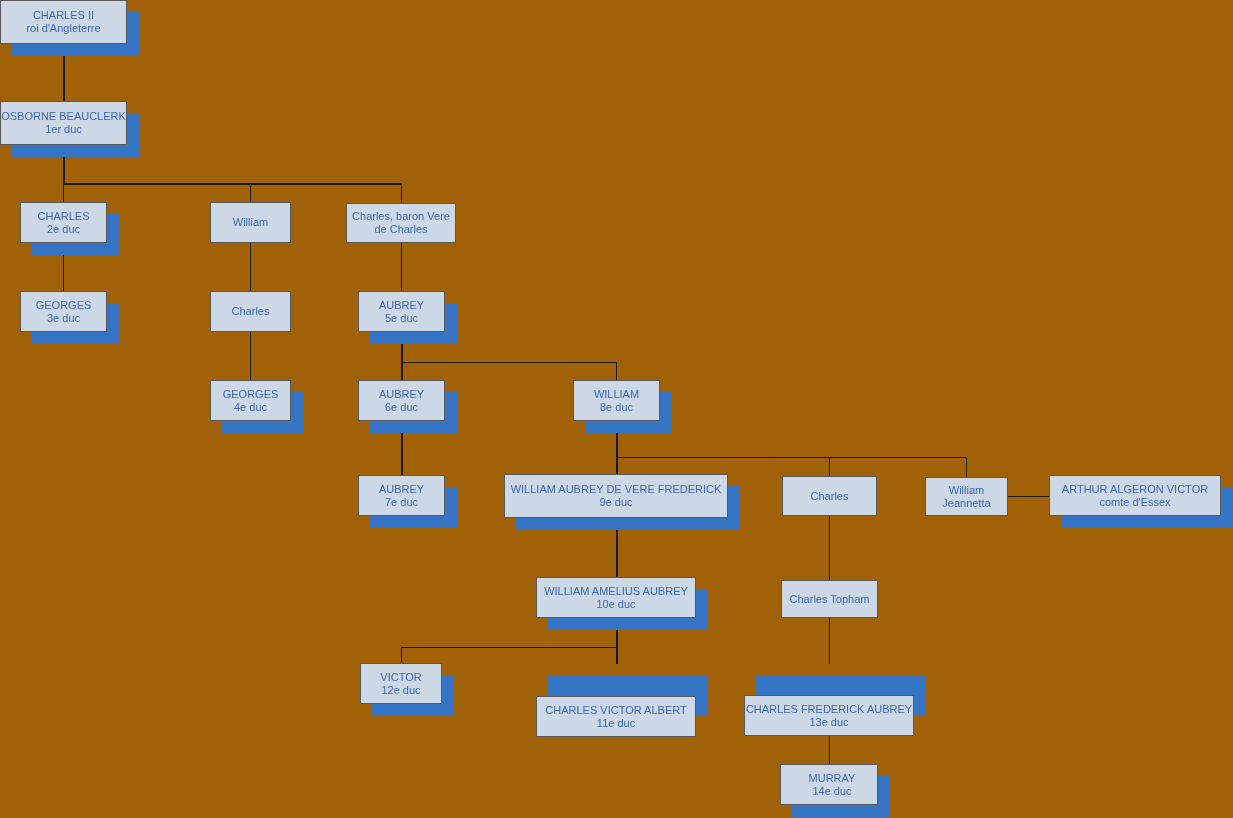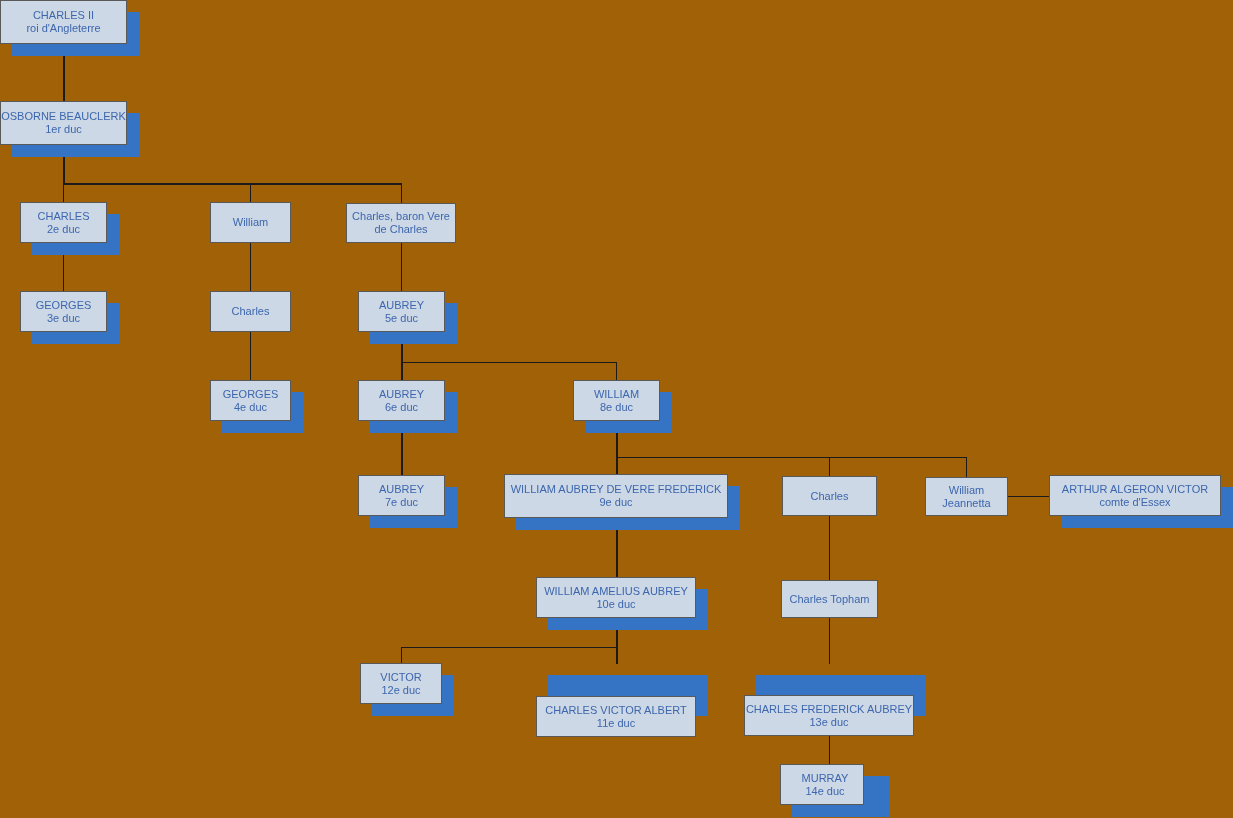--- a/index.html
+++ b/index.html
@@ -180,18 +180,18 @@
         <span class="ti">12e duc</span>
       </div>
       <div class="node" style="left: 536px; top: 696px; width: 160px; height: 41px;">
         <span class="nm">CHARLES VICTOR ALBERT</span>
         <span class="ti">11e duc</span>
       </div>
       <div class="node" style="left: 744px; top: 663px; width: 170px; height: 41px; margin-top: 32px;">
         <span class="nm">CHARLES FREDERICK AUBREY</span>
         <span class="ti">13e duc</span>
       </div>
-      <div class="node" style="left: 780px; top: 764px; width: 84px; height: 41px; padding-left: 9px;">
+      <div class="node" style="left: 780px; top: 764px; width: 98px; height: 41px; padding-left: 9px;">
         <span class="nm">MURRAY</span>
         <span class="ti">14e duc</span>
       </div>
     </div>
 </div>
 
 </body></html>

